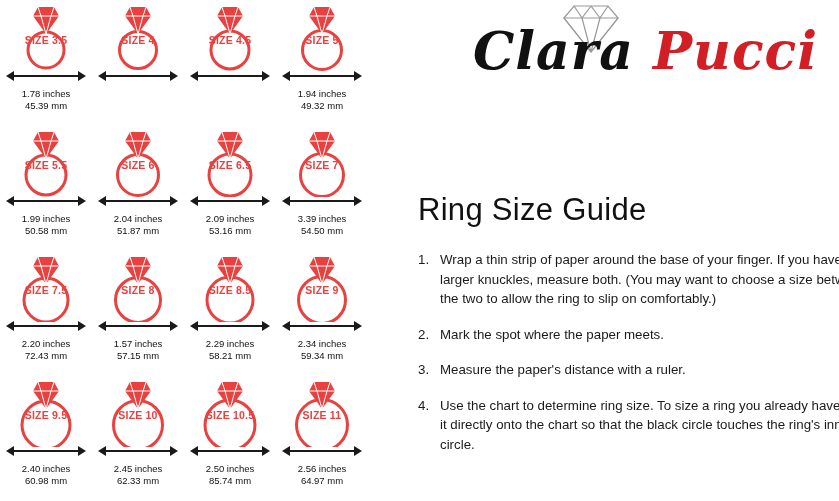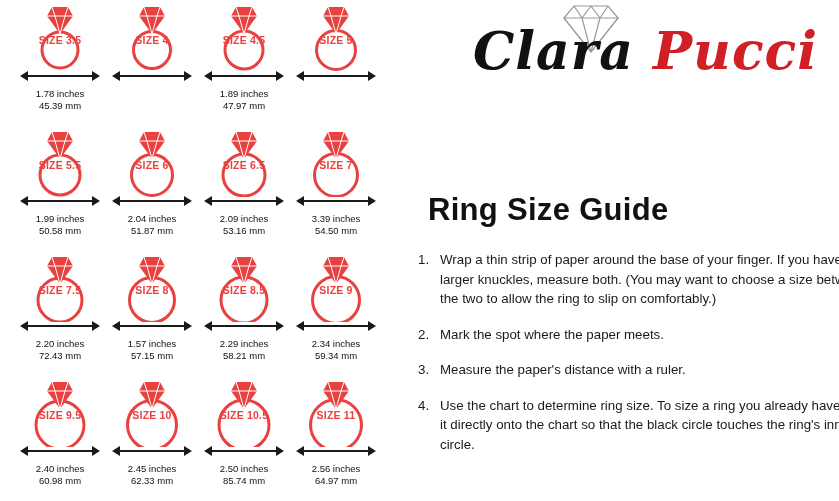--- a/index.html
+++ b/index.html
@@ -29,21 +29,20 @@
     width: 368px;
     height: 501px;
     display: grid;
     grid-template-columns: repeat(4, 92px);
     grid-template-rows: repeat(4, 125px);
   }
   .ring-cell {
     position: relative;
     width: 92px;
     height: 125px;
-    padding-left: 28px;
   }
   .ring-art {
     position: absolute;
     left: 50%;
     top: 4px;
     transform: translateX(-50%);
     width: 78px;
     height: 68px;
   }
   .ring-size-label {
@@ -133,24 +132,24 @@
     font-style: italic;
     font-weight: bold;
     letter-spacing: 1px;
     white-space: nowrap;
   }
   .logo-clara { color: #111; }
   .logo-pucci { color: #d21f26; }
 
   .guide-title {
     position: absolute;
-    left: 16px;
+    left: 6px;
     top: 192px;
     font-size: 31px;
-    font-weight: bold;
+    font-weight: normal;
     color: #111;
     letter-spacing: 0.3px;
   }
   .steps {
     position: absolute;
     left: 6px;
     top: 250px;
     width: 452px;
   }
   .step {
@@ -236,24 +235,20 @@
               <line x1="34" y1="12" x2="39" y2="30"></line>
               <line x1="44" y1="12" x2="39" y2="30"></line>
             </g>
           </svg></div>
         <div class="ring-size-label">SIZE 4.5</div>
         <div class="arrow-row">
           <div class="arrow-head left"></div>
           <div class="arrow-line"></div>
           <div class="arrow-head right"></div>
         </div>
-        <div class="measure">
-          <span>1.89 inches</span>
-          <span>47.97 mm</span>
-        </div>
       </div>
       <div class="ring-cell">
         <div class="ring-art"><svg viewBox="0 0 78 68" width="78" height="68" aria-hidden="true">
             <circle cx="39" cy="46" r="19.5" fill="none" stroke="#e8413f" stroke-width="3"></circle>
             <g fill="#e8413f">
               <polygon points="26,12 52,12 39,30"></polygon>
               <polygon points="26,12 31,3 47,3 52,12"></polygon>
             </g>
             <g stroke="#ffffff" stroke-width="1">
               <line x1="26" y1="12" x2="52" y2="12"></line>
@@ -261,20 +256,24 @@
               <line x1="47" y1="3" x2="44" y2="12"></line>
               <line x1="34" y1="12" x2="39" y2="30"></line>
               <line x1="44" y1="12" x2="39" y2="30"></line>
             </g>
           </svg></div>
         <div class="ring-size-label">SIZE 5</div>
         <div class="arrow-row">
           <div class="arrow-head left"></div>
           <div class="arrow-line"></div>
           <div class="arrow-head right"></div>
+        </div>
+        <div class="measure">
+          <span>1.94 inches</span>
+          <span>49.32 mm</span>
         </div>
       </div>
       <div class="ring-cell">
         <div class="ring-art"><svg viewBox="0 0 78 68" width="78" height="68" aria-hidden="true">
             <circle cx="39" cy="46" r="20" fill="none" stroke="#e8413f" stroke-width="3"></circle>
             <g fill="#e8413f">
               <polygon points="26,12 52,12 39,30"></polygon>
               <polygon points="26,12 31,3 47,3 52,12"></polygon>
             </g>
             <g stroke="#ffffff" stroke-width="1">

